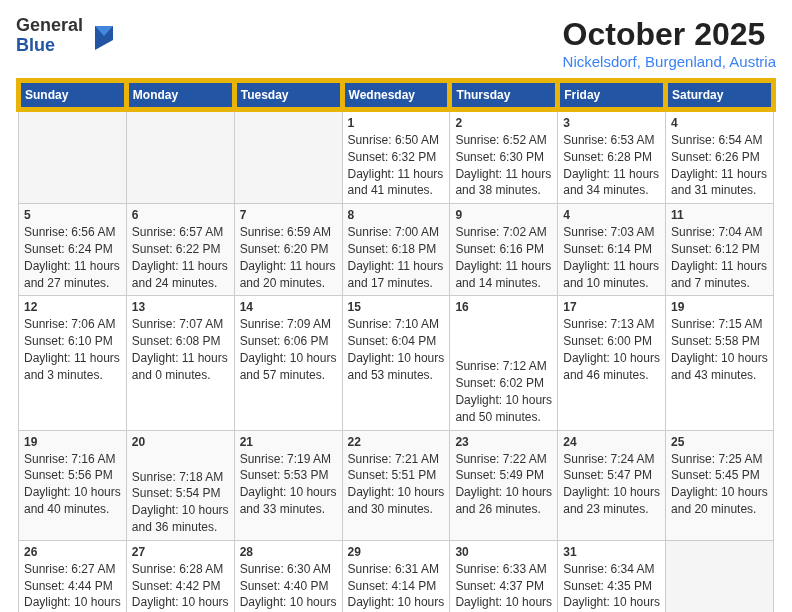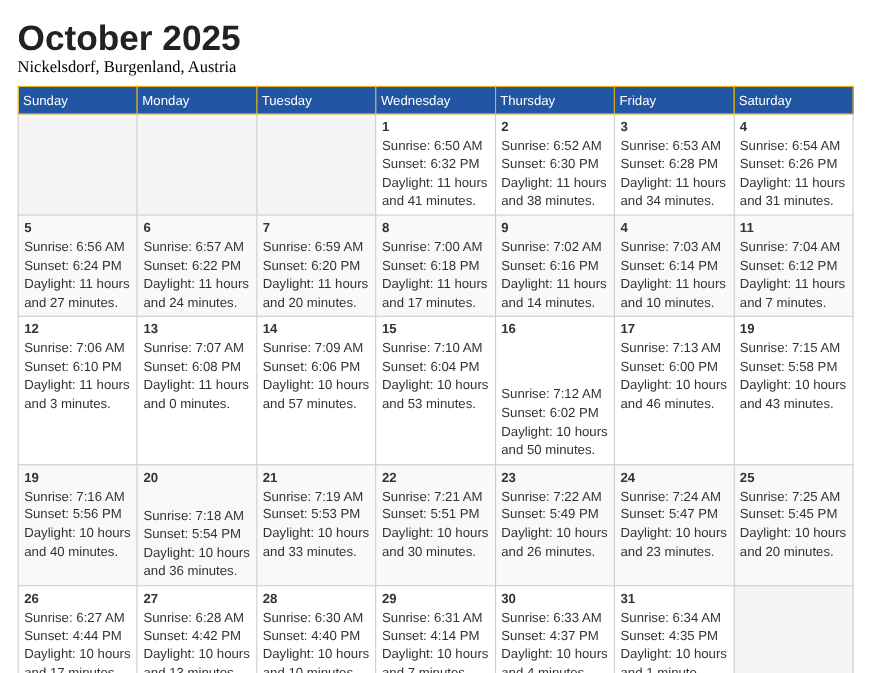--- a/index.html
+++ b/index.html
@@ -35,36 +35,35 @@
     .title-block {
       text-align: left;
     }
     .month-title {
       font-size: 32px;
       font-weight: bold;
       color: #222;
     }
     .location {
       font-size: 15px;
-      color: #000000;
-      font-family: Liberation Serif, serif;
+      color: #3b82f6;
     }
     .calendar {
       width: 100%;
       border-collapse: collapse;
       border: 1px solid #ccc;
     }
     .calendar th {
       background: #2255a4;
       color: #fff;
       font-size: 12px;
-      font-weight: normal;
+      font-weight: bold;
       padding: 5px 4px;
       text-align: left;
-      border: 1px solid #eab308;
+      border: 5px solid #eab308;
     }
     .calendar td {
       vertical-align: top;
       border: 1px solid #ccc;
       padding: 4px 5px;
       width: 107px;
       min-height: 80px;
       font-size: 10px;
       color: #333;
       background: #fff;
@@ -81,20 +80,34 @@
     .day-info {
       line-height: 1.4;
       font-size: 12px;
     }
     .row-even td { background: #f9f9f9; }
   </style>
 </head>
 <body>
 
 <div class="header">
+  <div class="logo">
+    <div>
+      <div style="display:flex;align-items:center;">
+        <div class="logo-text">
+          <span class="logo-general">General</span><br>
+          <span class="logo-blue">Blue</span>
+        </div>
+        <svg class="logo-icon" viewBox="0 0 28 28">
+          <polygon points="10,4 28,4 28,18 10,28" fill="#2255a4"></polygon>
+          <polygon points="10,4 28,4 19,14" fill="#4488dd"></polygon>
+        </svg>
+      </div>
+    </div>
+  </div>
   <div class="title-block">
     <div class="month-title">October 2025</div>
     <div class="location">Nickelsdorf, Burgenland, Austria</div>
   </div>
 </div>
 
 <table class="calendar">
   <thead>
     <tr>
     <th>Sunday</th>

